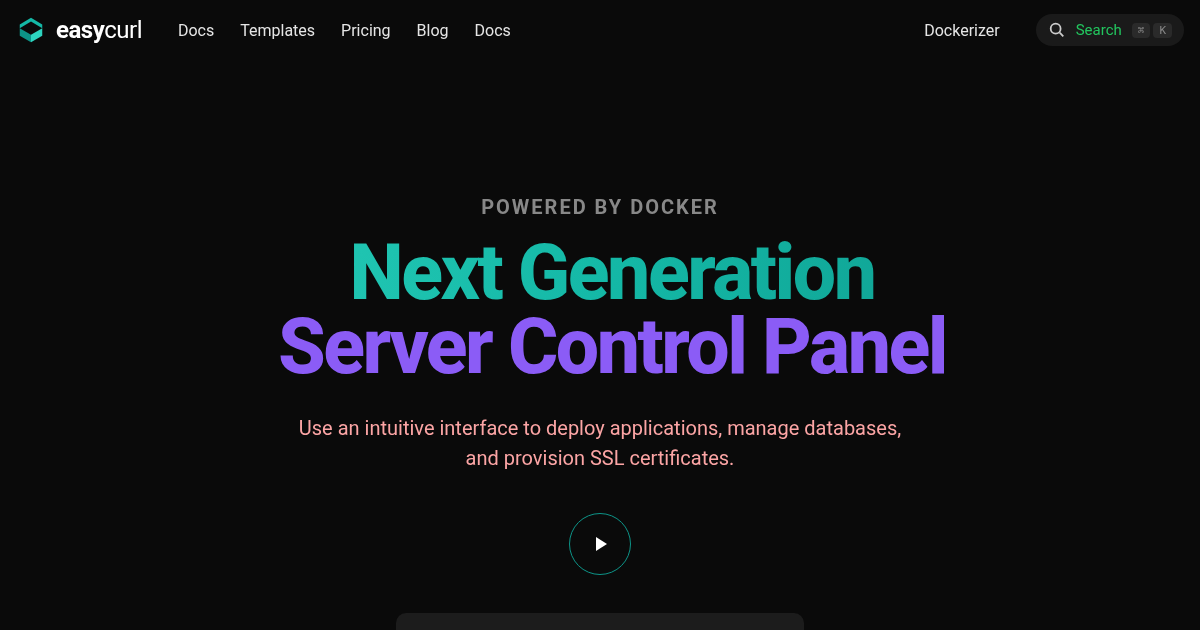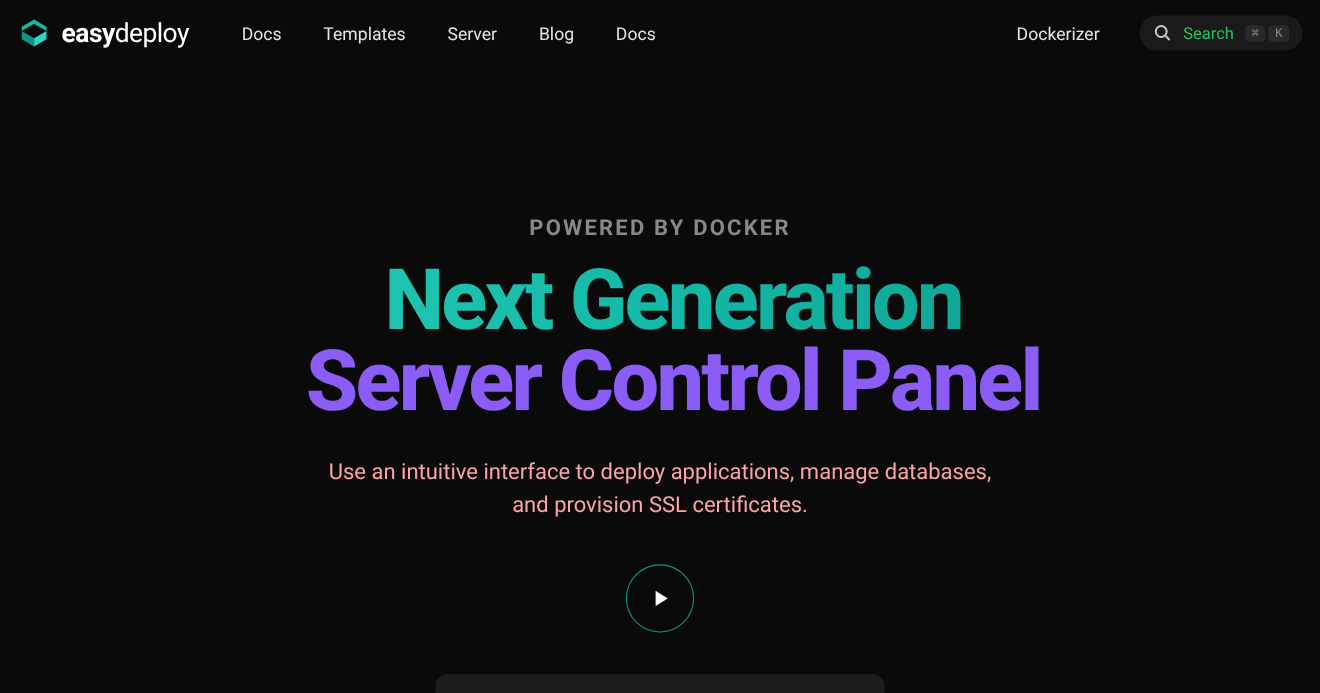--- a/index.html
+++ b/index.html
@@ -54,21 +54,20 @@
     
     .nav {
       display: flex;
       gap: 26px;
     }
     
     .nav-item {
       color: #e5e5e5;
       font-size: 16px;
       cursor: pointer;
-      margin-left: 12px;
     }
     
     .header-right {
       display: flex;
       align-items: center;
       gap: 36px;
     }
     
     .dockerizer {
       color: #e5e5e5;
@@ -190,26 +189,26 @@
 <body>
 
 <div class="header">
   <div class="header-left">
     <div class="logo">
       <svg class="logo-icon" viewBox="0 0 32 32">
         <path d="M 16 3 L 28 10 L 28 14 L 16 7 L 4 14 L 4 10 Z" fill="#14b8a6"></path>
         <path d="M 4 14 L 16 21 L 16 29 L 4 22 Z" fill="#0d9488"></path>
         <path d="M 28 14 L 28 22 L 16 29 L 16 21 Z" fill="#2dd4bf"></path>
       </svg>
-      <span class="logo-text"><span class="bold">easy</span><span>deploy</span></span>
+      <span class="logo-text"><span class="bold">easy</span><span>curl</span></span>
     </div>
     <nav class="nav">
       <span class="nav-item">Docs</span>
       <span class="nav-item">Templates</span>
-      <span class="nav-item">Server</span>
+      <span class="nav-item">Pricing</span>
       <span class="nav-item">Blog</span>
       <span class="nav-item">Docs</span>
     </nav>
   </div>
   <div class="header-right">
     <span class="dockerizer">Dockerizer</span>
     <div class="search-box">
       <svg class="search-icon" viewBox="0 0 20 20" fill="none" stroke="#ccc" stroke-width="2">
         <circle cx="8.5" cy="8.5" r="5.5"></circle>
         <line x1="13" y1="13" x2="17" y2="17"></line>

